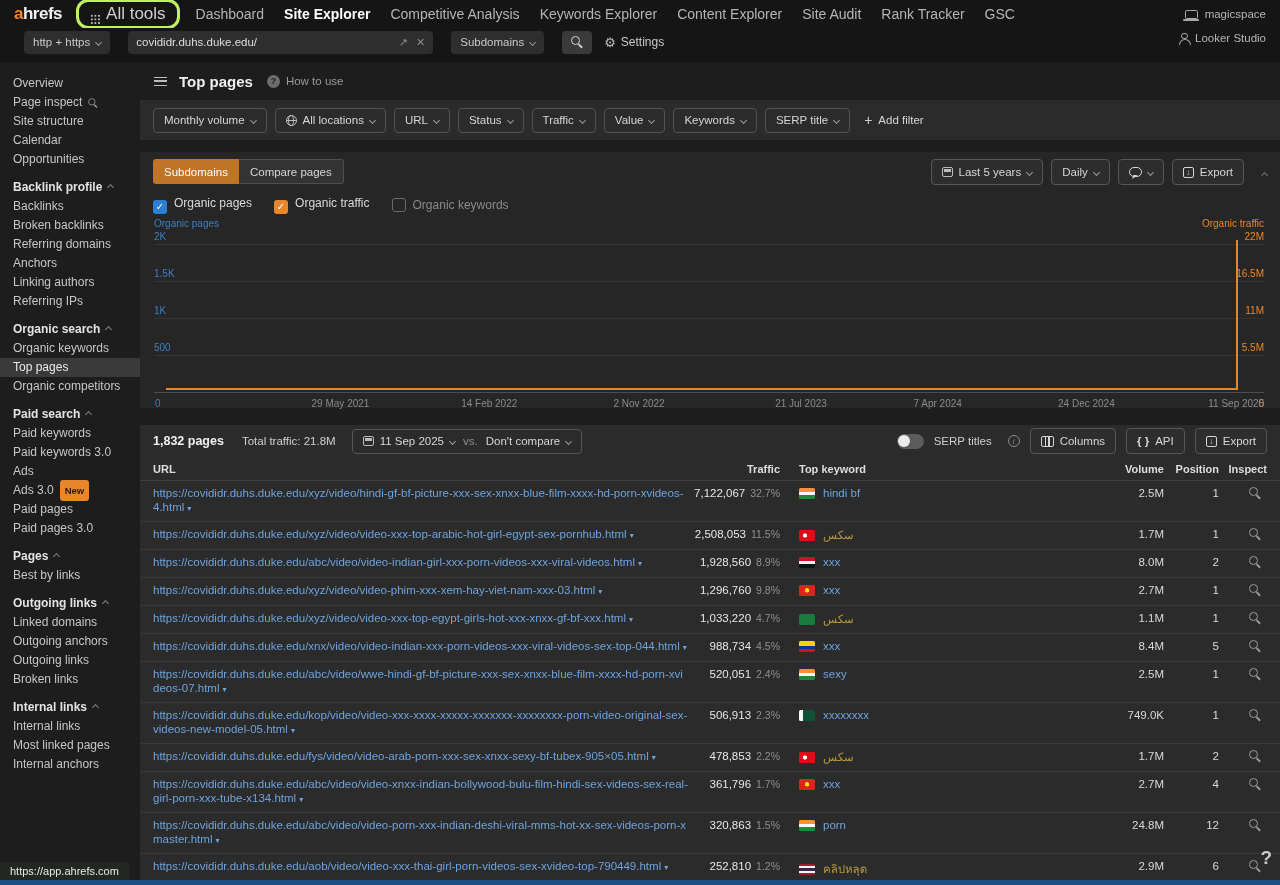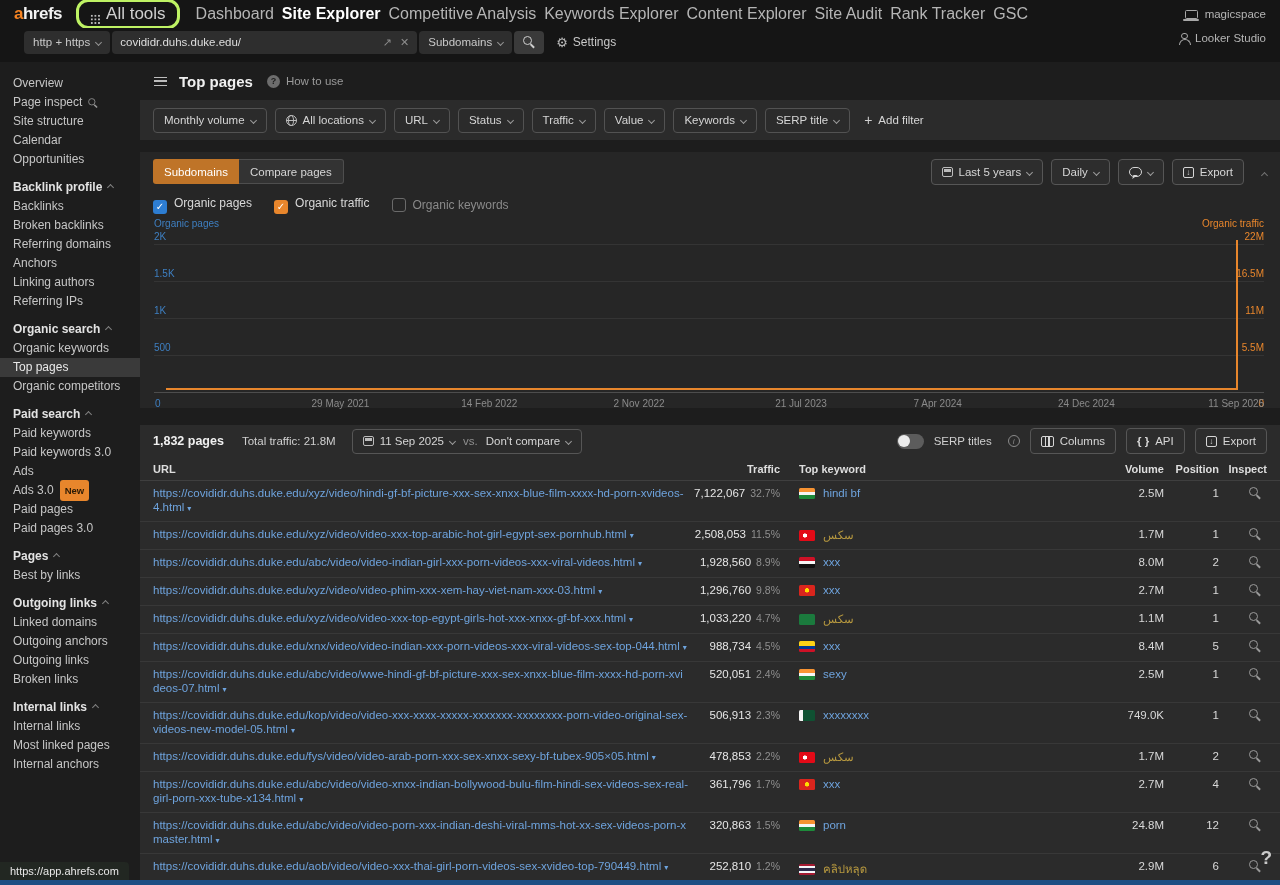--- a/index.html
+++ b/index.html
@@ -47,27 +47,27 @@
   .flag-sa{background:#1b7a3d}
   .flag-co{background:linear-gradient(#fcd116 50%,#003893 50% 75%,#ce1126 75%)}
   .flag-pk{background:linear-gradient(90deg,#f5f5f5 24%,#0f5132 24%)}
   .flag-th{background:linear-gradient(#a51931 16%,#f4f5f8 16% 36%,#2d2a4a 36% 64%,#f4f5f8 64% 84%,#a51931 84%)}
 
   
   .topbar{height:28px;background:#151515;display:flex;align-items:center;padding:0 14px;position:relative}
   .logo{font-size:17px;font-weight:bold;color:#f2f2f2;letter-spacing:-.5px;margin-right:14px}
   .logo b{color:#f78422}
   .alltools{display:flex;align-items:flex-end;border:3px solid #bef264;border-radius:12px;padding:2px 11px;color:#cfcfcf;font-size:17px;margin-right:16px;cursor:pointer}
-  .nav{display:flex;gap:8px;font-size:16px;color:#b5b5b5}
+  .nav{display:flex;gap:20px;font-size:14px;color:#b5b5b5}
   .nav .it{cursor:pointer;white-space:nowrap}
   .nav .it.active{color:#fff;font-weight:bold}
   .top-right{position:absolute;right:14px;display:flex;align-items:center;color:#b5b5b5;font-size:11.5px}
 
   .searchrow{height:34px;background:#151515;display:flex;align-items:center;padding:0 14px 6px 24px;position:relative}
-  .sgrp{display:flex;align-items:center;gap:2px}
+  .sgrp{display:flex;align-items:center;gap:18px}
   .sbtn{background:#2e2e2e;border-radius:4px;height:23px;display:flex;align-items:center;padding:0 9px;color:#c9c9c9;font-size:11.5px;cursor:pointer}
   .surl{background:#2e2e2e;border-radius:4px;height:23px;display:flex;align-items:center;width:305px;padding:0 8px;color:#dedede;font-size:11.5px}
   .surl .txt{flex:1;background:transparent;border:none;outline:none;color:#dedede;font-size:11.5px;font-family:inherit}
   .surl .ic{color:#8d8d8d;margin-left:8px;font-size:11px;cursor:pointer}
   .settings{display:flex;align-items:center;margin-left:12px;color:#c9c9c9;cursor:pointer}
   .gear{font-size:13px;margin-right:5px;color:#b9b9b9}
   .sr-right{position:absolute;right:14px;top:4px;display:flex;align-items:center;color:#b5b5b5;font-size:11.5px}
 
   
   .layout{display:flex;height:823px}

